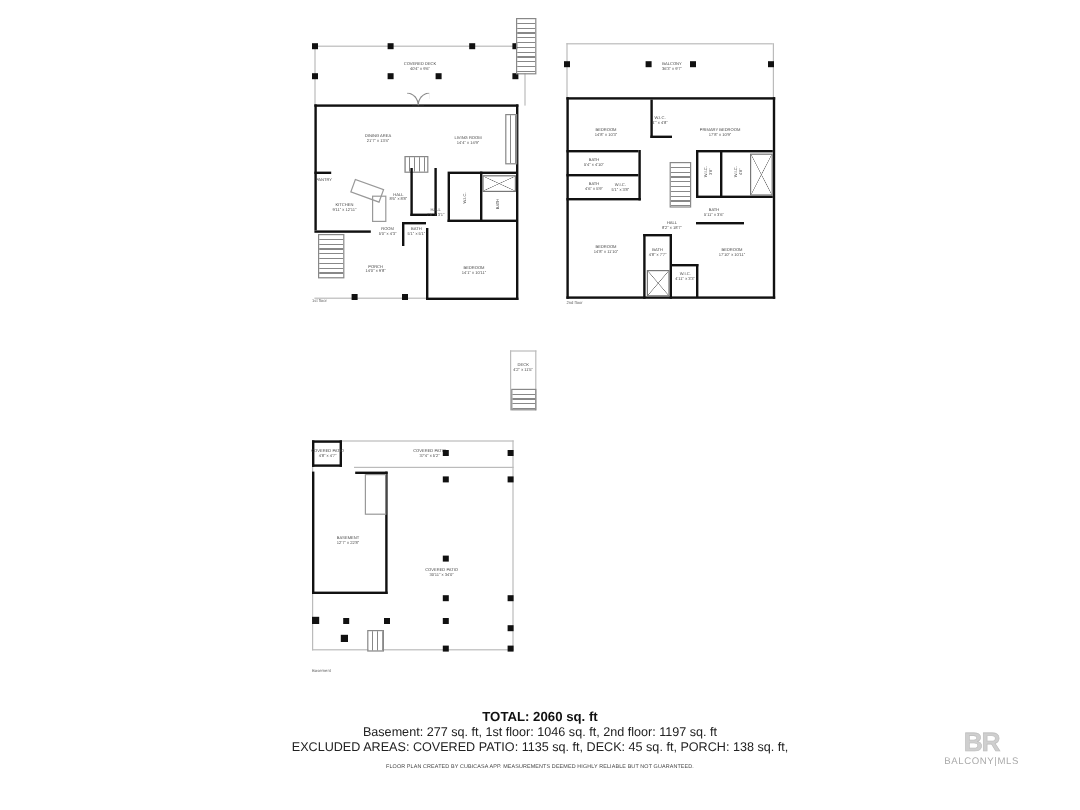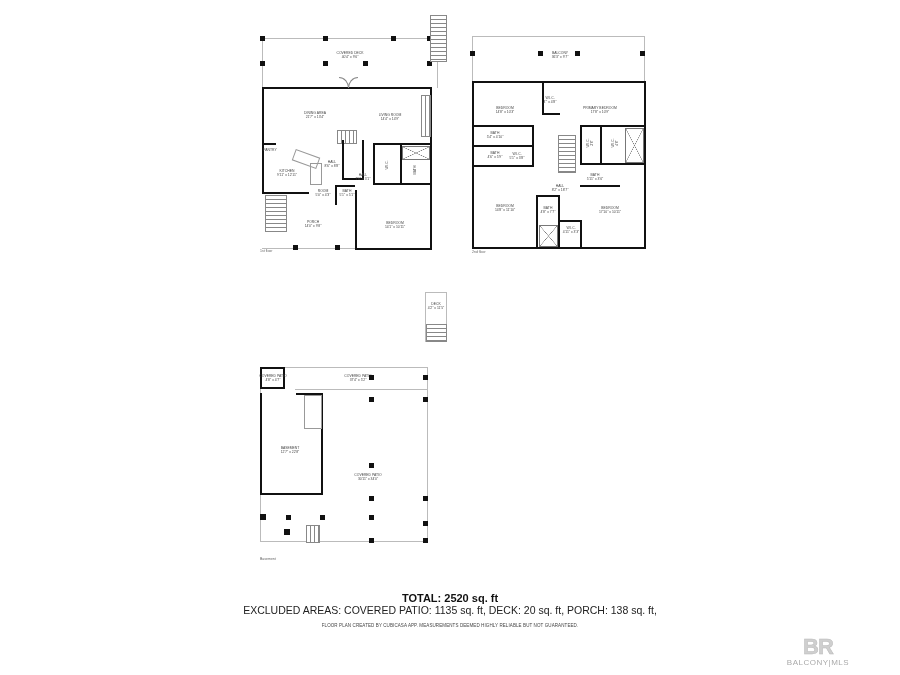--- a/index.html
+++ b/index.html
@@ -16,21 +16,21 @@
     .box { position:absolute; border:1px solid #999; }
     .xbox { position:absolute; border:1px solid #777; background:
       linear-gradient(to top right, transparent calc(50% - 0.5px), #777 50%, transparent calc(50% + 0.5px)),
       linear-gradient(to top left, transparent calc(50% - 0.5px), #777 50%, transparent calc(50% + 0.5px)); }
     .door { position:absolute; border:1px solid #888; border-radius:0 100% 0 0; border-left:none; border-bottom:none; }
     .summary { position:absolute; left:0; width:900px; text-align:center; top:592px; }
     .summary .total { font-weight:bold; font-size:11px; color:#111; }
     .summary .line { font-size:10.5px; color:#222; line-height:13px; }
     .summary .disclaimer { font-size:4.5px; color:#444; margin-top:6px; letter-spacing:0.1px; }
     .logo { position:absolute; left:778px; top:608px; width:80px; text-align:center; color:#bbb; }
-    .logo .mark { font-size:22px; font-weight:bold; letter-spacing:-1px; color:#cfcfcf; -webkit-text-stroke:0.5px #bbb; line-height:22px;margin-top:28px; }
+    .logo .mark { font-size:22px; font-weight:bold; letter-spacing:-1px; color:#cfcfcf; -webkit-text-stroke:0.5px #bbb; line-height:22px; }
     .logo .name { font-size:8px; letter-spacing:0.5px; color:#aaa; }
   </style>
 </head>
 <body>
 
 <div class="plan" style="left:255px;top:15px;width:190px;height:245px;">
 
   <div class="thin" style="left:7px;top:23px;width:175px;height:1px;"></div>
   <div class="thin" style="left:7px;top:23px;width:1px;height:50px;"></div>
   <div class="thin" style="left:182px;top:23px;width:1px;height:50px;"></div>
@@ -196,21 +196,22 @@
   <div class="post" style="left:165px;top:156px;"></div>
   <div class="post" style="left:26px;top:164px;width:6px;height:6px;"></div>
   <div class="post" style="left:111px;top:173px;"></div>
   <div class="post" style="left:165px;top:173px;"></div>
   <div class="stairs-h" style="left:48px;top:160px;width:12px;height:16px;"></div>
 
   <div class="floor-name" style="left:2px;top:192px;">Basement</div>
 </div>
 
 <div class="summary">
-  <div class="total">TOTAL: 2520 sq. ft</div>
-  <div class="line">EXCLUDED AREAS: COVERED PATIO: 1135 sq. ft, DECK: 20 sq. ft, PORCH: 138 sq. ft,</div>
+  <div class="total">TOTAL: 2060 sq. ft</div>
+  <div class="line">Basement: 277 sq. ft, 1st floor: 1046 sq. ft, 2nd floor: 1197 sq. ft</div>
+  <div class="line">EXCLUDED AREAS: COVERED PATIO: 1135 sq. ft, DECK: 45 sq. ft, PORCH: 138 sq. ft,</div>
   <div class="disclaimer">FLOOR PLAN CREATED BY CUBICASA APP. MEASUREMENTS DEEMED HIGHLY RELIABLE BUT NOT GUARANTEED.</div>
 </div>
 
 <div class="logo">
   <div class="mark">BR</div>
   <div class="name">BALCONY|MLS</div>
 </div>
 
 </body></html>

